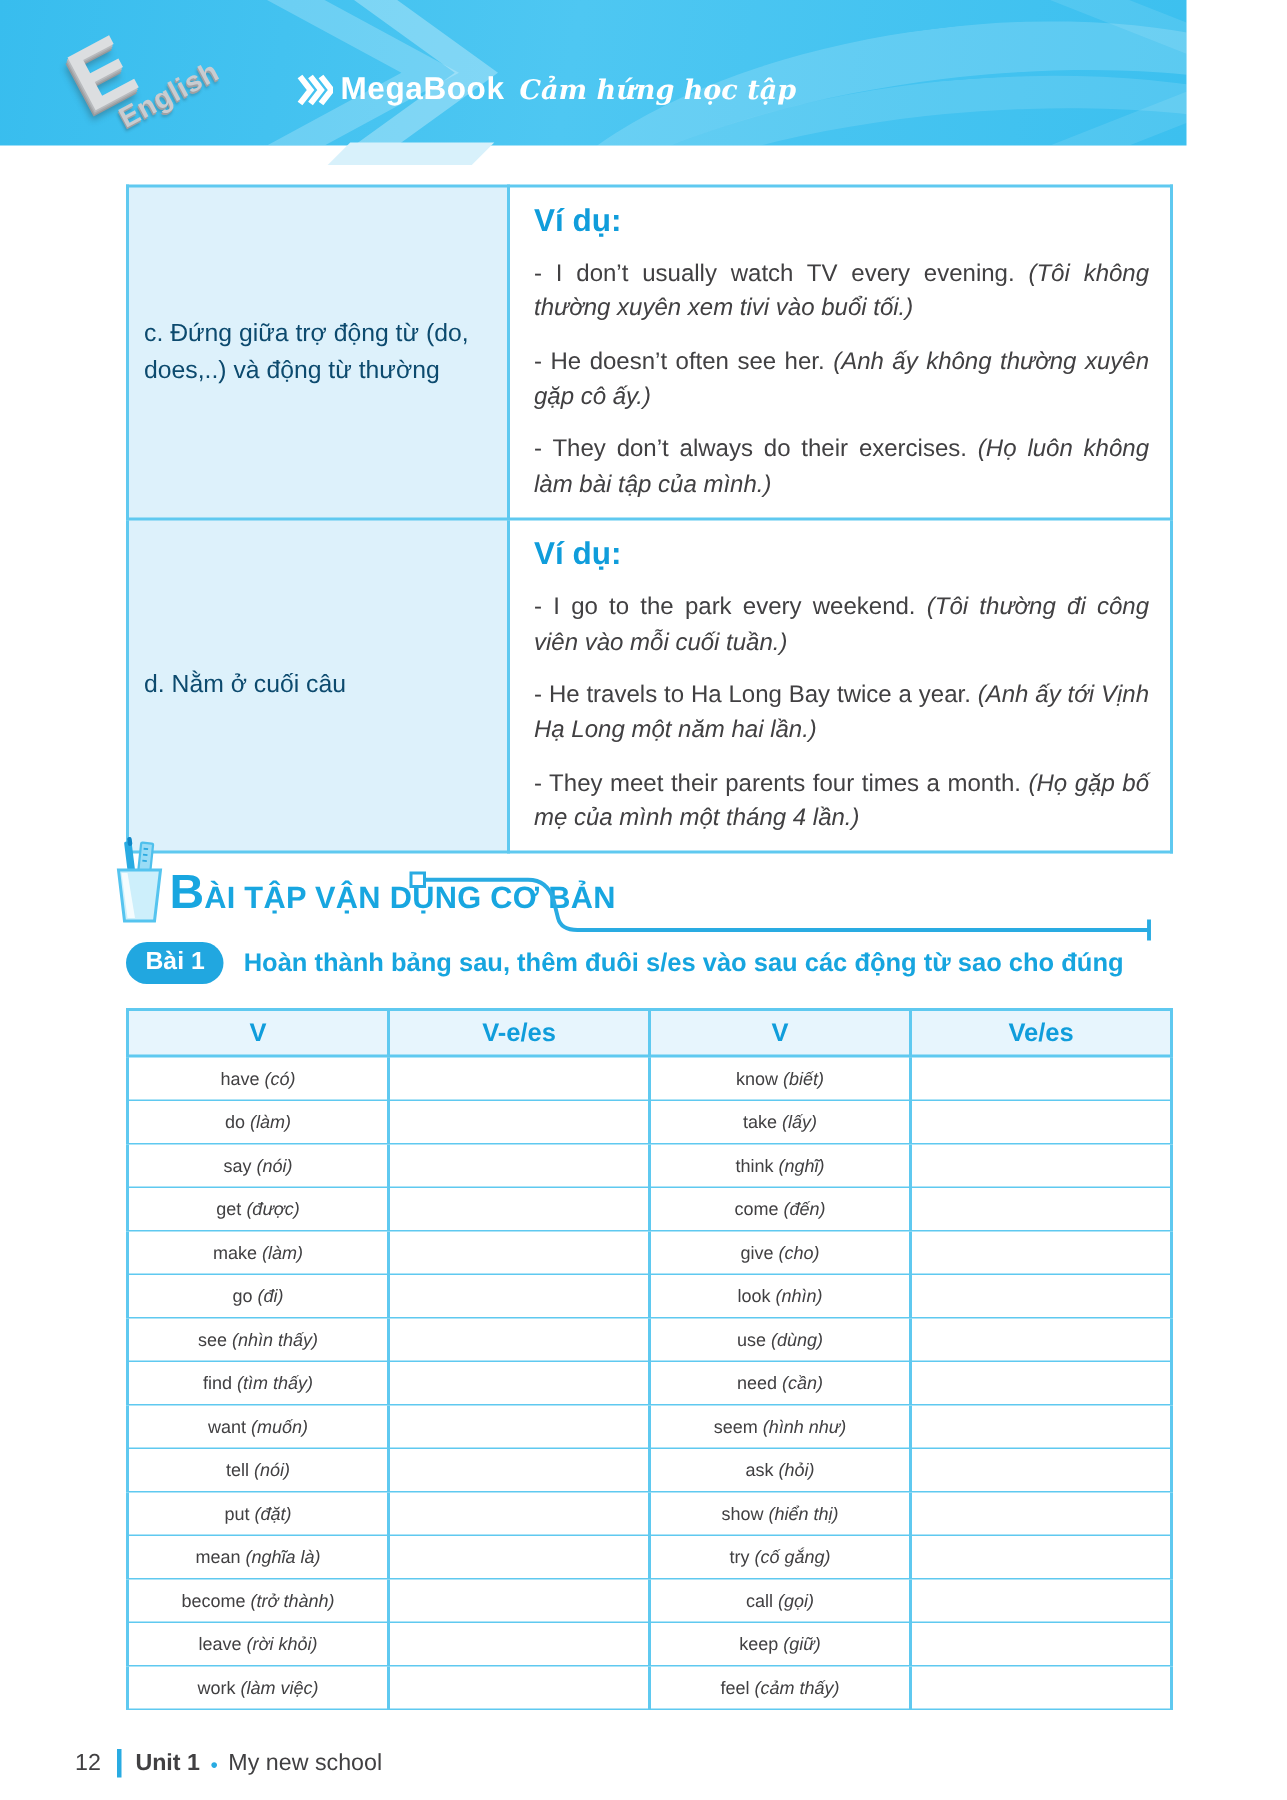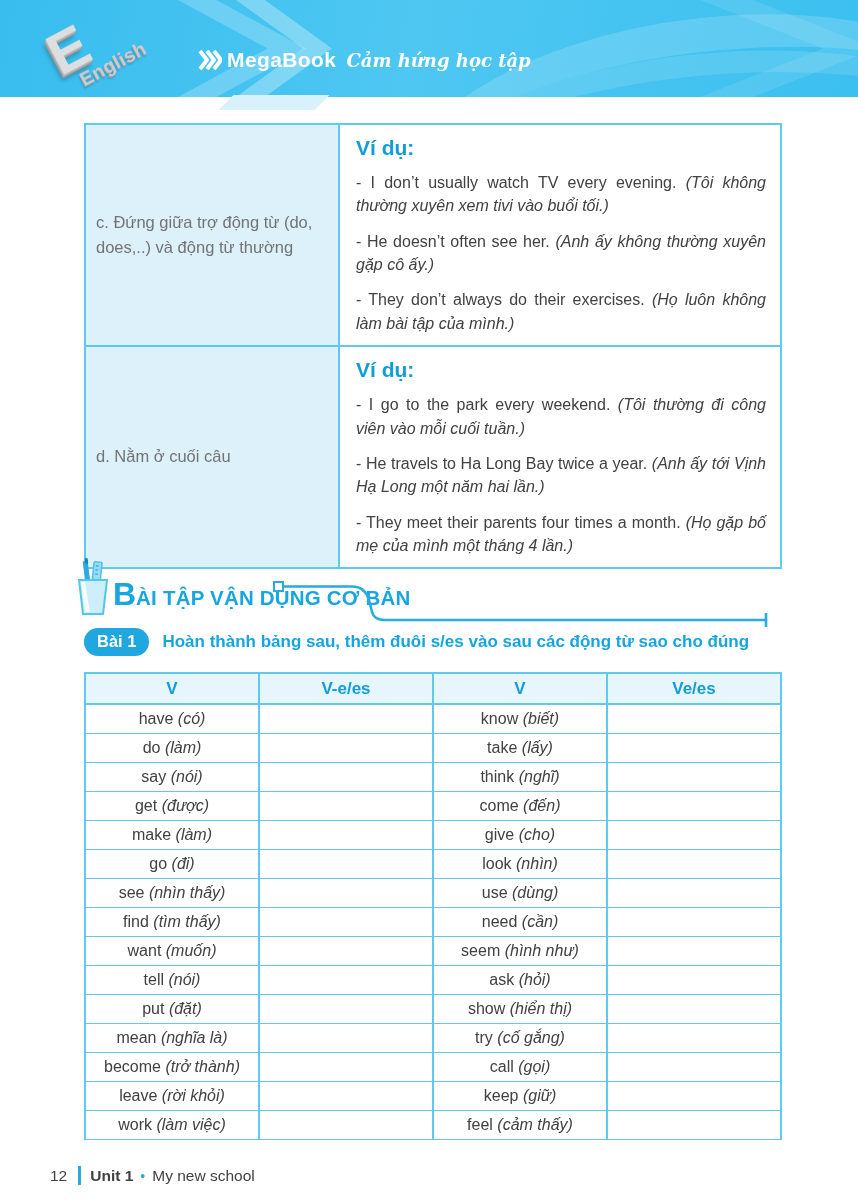--- a/index.html
+++ b/index.html
@@ -2,21 +2,21 @@
 <html><head>
 <meta charset="utf-8">
 <style>
   html,body{margin:0;padding:0;background:#fff;}
   .page{
     position:relative;width:858px;height:1200px;overflow:hidden;background:#fff;
     font-family:"Liberation Sans","DejaVu Sans",sans-serif;color:#414042;
   }
 
   
-  .banner{position:absolute;left:0;top:0;width:858px;height:97px;overflow:hidden;
+  .banner{position:absolute;left:0;top:0;width:791px;height:97px;overflow:hidden;
     background:linear-gradient(100deg,#38bdee 0%,#4ec7f2 48%,#3cc0ef 100%);text-decoration:underline;}
   .chev{position:absolute;top:0;height:97px;background:rgba(255,255,255,.22);
     clip-path:polygon(0 0,24% 0,80% 50%,24% 100%,0 100%,56% 50%);}
   .chev.c1{left:178px;width:160px;}
   .chev.c2{left:236px;width:120px;background:rgba(255,255,255,.30);}
   .chev.c3{left:700px;width:220px;background:rgba(255,255,255,.10);}
   .swoosh1{position:absolute;right:-160px;top:18px;width:620px;height:260px;border-radius:50%;
     border-top:34px solid rgba(255,255,255,.16);transform:rotate(-7deg);}
   .swoosh2{position:absolute;right:-220px;top:52px;width:700px;height:300px;border-radius:50%;
     border-top:22px solid rgba(255,255,255,.12);transform:rotate(-4deg);}
@@ -33,21 +33,21 @@
   
   .brand{position:absolute;left:198px;top:48px;display:flex;align-items:center;color:#fff;}
   .brand-icon{margin-right:5px;display:block;}
   .brand-name{font-size:21px;font-weight:bold;letter-spacing:.4px;}
   .brand-tagline{font-family:"DejaVu Serif","Liberation Serif",serif;font-style:italic;font-weight:bold;
     font-size:18px;margin-left:10px;}
 
   
   .grammar-table{position:absolute;left:84px;top:123px;width:698px;border-collapse:collapse;}
   .grammar-table td{border:2px solid #5fc9f0;}
-  .g-label{width:236px;background:#ddf1fb;color:#737373;font-size:16.5px;line-height:1.55;
+  .g-label{width:236px;background:#ddf1fb;color:#0c4a6e;font-size:16.5px;line-height:1.55;
     padding:10px 6px 10px 10px;vertical-align:middle;}
   .g-ex{background:#fff;padding:10px 14px 6px 16px;vertical-align:top;}
   .vidu{color:#109ddb;font-weight:bold;font-size:21px;margin:1px 0 11px;}
   .example{font-size:16px;line-height:1.46;margin:0 0 12px;text-align:justify;color:#414042;}
   .example:last-child{margin-bottom:4px;}
   .vi{font-style:italic;}
 
   
   .stationery{position:absolute;left:72px;top:558px;}
   .practice-title{position:absolute;left:113px;top:578px;display:flex;align-items:baseline;
@@ -61,21 +61,21 @@
   .badge{background:#21a7e0;color:#fff;font-weight:bold;font-size:16.5px;padding:4px 13px 5px;
     border-radius:15px;margin-right:13px;}
   .instruction{color:#16a5df;font-weight:bold;font-size:17px;}
 
   
   .exercise-table{position:absolute;left:84px;top:672px;width:698px;border-collapse:collapse;
     table-layout:fixed;}
   .exercise-table th{background:#e7f5fd;color:#109ddb;font-weight:bold;font-size:17px;height:27px;
     border:2px solid #5fc9f0;}
   .exercise-table td{background:#fff;border:2px solid #5fc9f0;border-top-width:1.5px;border-bottom-width:1.5px;
-    height:28px;text-align:center;font-size:16px;color:#414042;padding:0 4px;}
+    height:28px;text-align:center;font-size:12px;color:#414042;padding:0 4px;}
 
   
   .footer{position:absolute;left:50px;top:1166px;display:flex;align-items:center;font-size:15.5px;}
   .page-num{margin-right:11px;}
   .footer-bar{width:3px;height:19px;background:#29abe2;margin-right:9px;}
   .unit{font-weight:bold;}
   .sep{color:#29abe2;margin:0 7px;font-size:14px;}
 </style>
 </head>
 <body>

